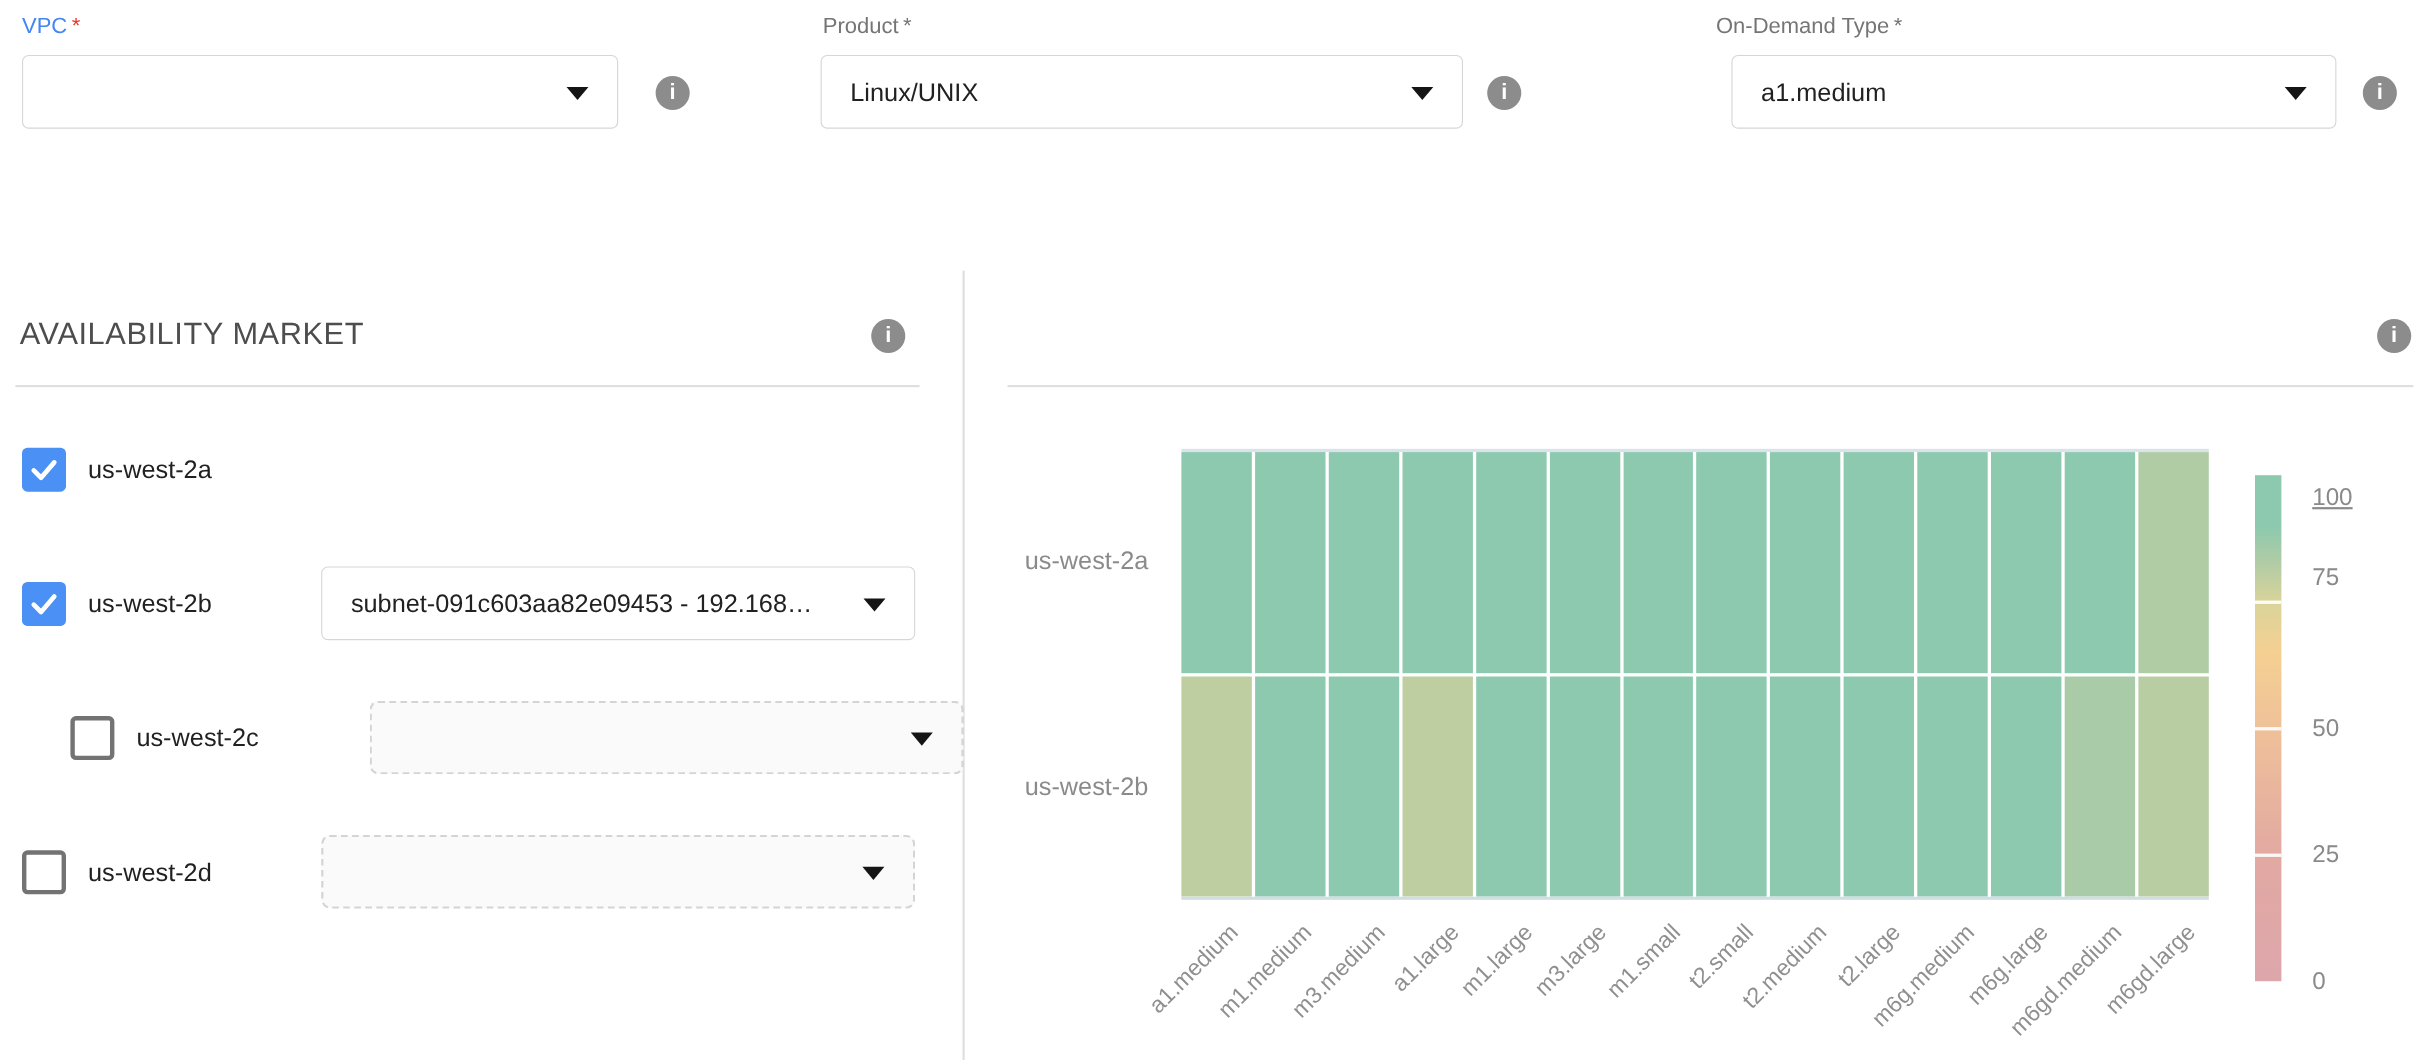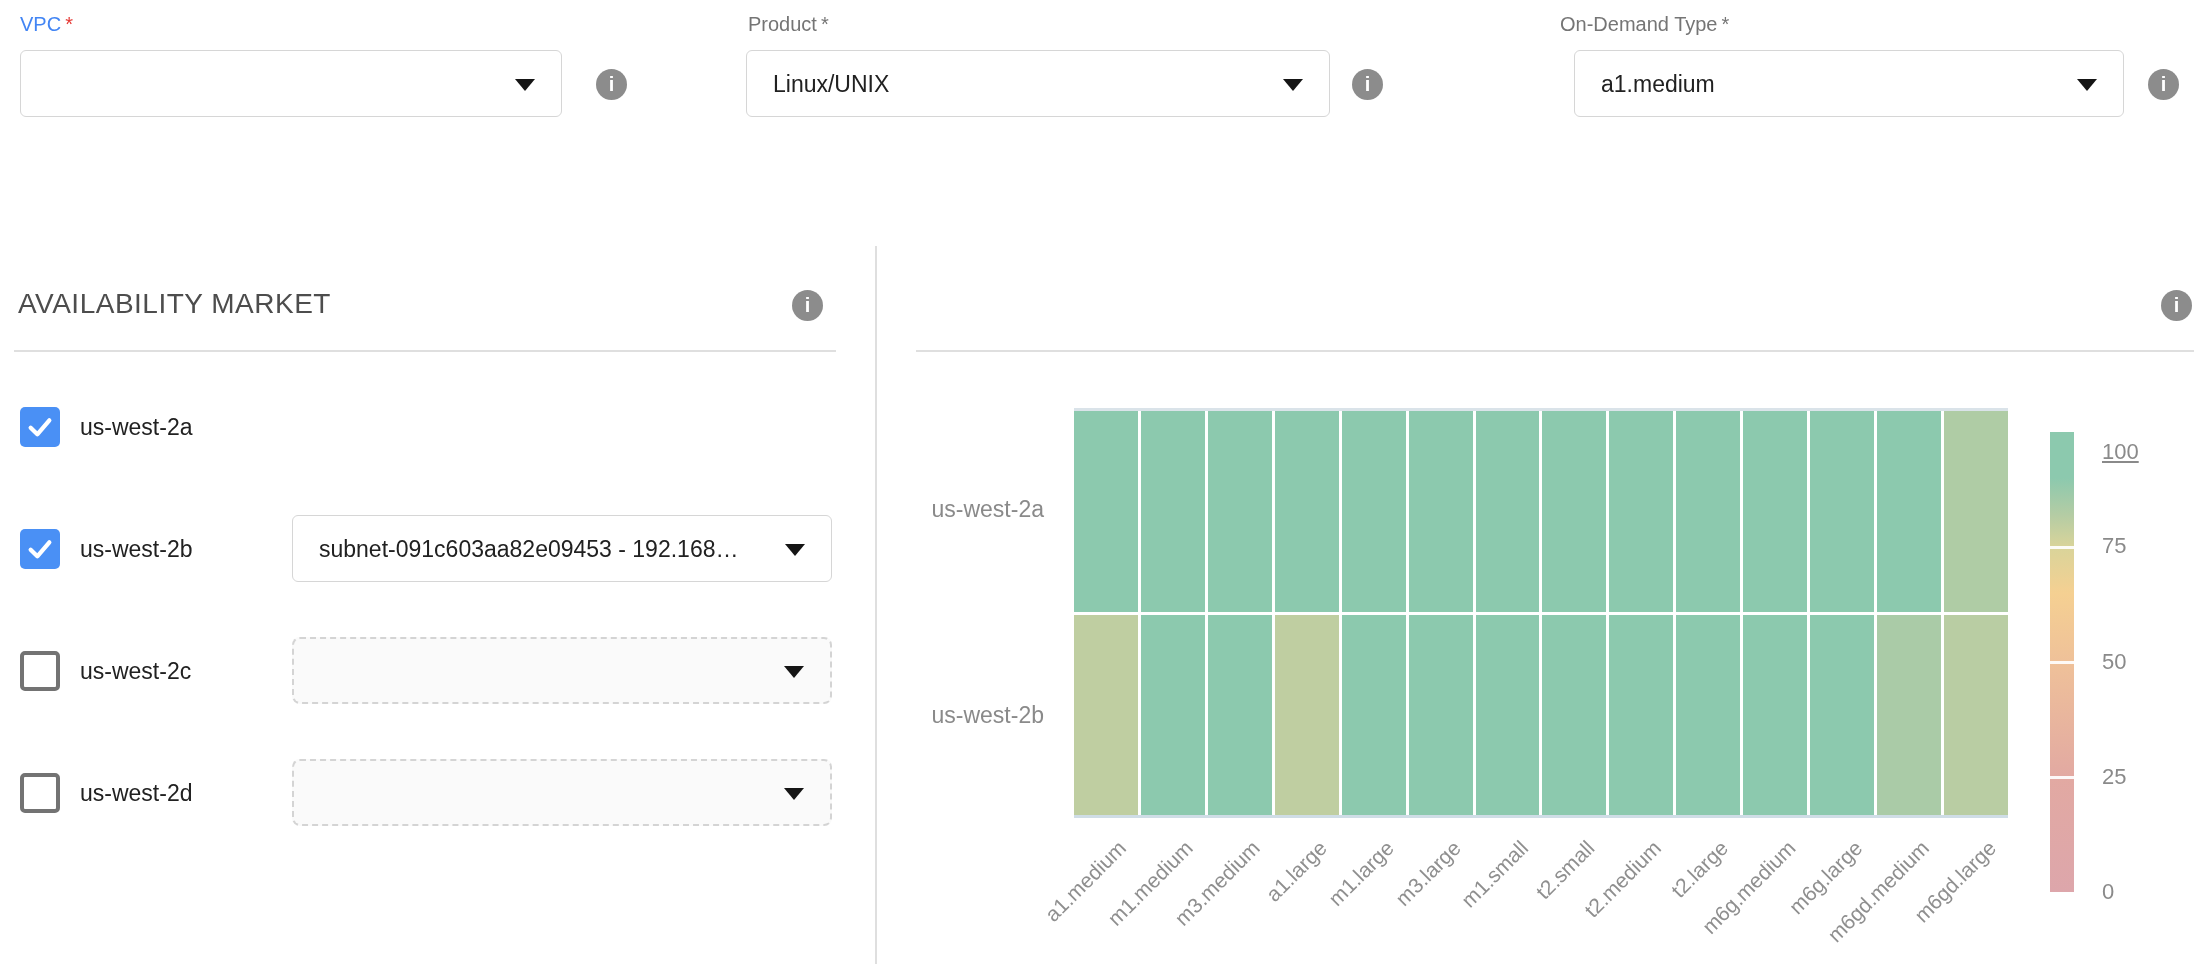--- a/index.html
+++ b/index.html
@@ -94,21 +94,21 @@
           <svg width="32" height="32" viewBox="0 0 24 24">
             <path d="M5 12.5 L10 17.5 L19 7" stroke="#fff" stroke-width="3.2" fill="none" stroke-linecap="round" stroke-linejoin="round"></path>
           </svg>
         </span>
         <span class="zone-label">us-west-2b</span>
         <div class="select-box">
           <span class="select-value">subnet-091c603aa82e09453 - 192.168…</span>
           <span class="caret"></span>
         </div>
       </div>
-      <div class="az-row" style="top: 637px;">
+      <div class="az-row" style="top: 637px; margin-left: 44px;">
         <span class="checkbox unchecked"></span>
         <span class="zone-label">us-west-2c</span>
         <div class="select-box disabled">
           <span class="select-value"></span>
           <span class="caret"></span>
         </div>
       </div>
       <div class="az-row" style="top: 759px;">
         <span class="checkbox unchecked"></span>
         <span class="zone-label">us-west-2d</span>
@@ -171,19 +171,19 @@
       <div class="hm-xlabel" style="right: 278.893px;">m6gd.medium</div>
       <div class="hm-xlabel" style="right: 211.964px;">m6gd.large</div>
     </div>
   <div id="hm-colorbar" style="background: linear-gradient(rgb(140, 201, 174) 0%, rgb(140, 201, 174) 10%, rgb(180, 204, 164) 18%, rgb(217, 212, 154) 25%, rgb(245, 208, 146) 35%, rgb(239, 193, 153) 50%, rgb(226, 169, 162) 75%, rgb(221, 166, 171) 100%);">
       <div class="cb-sep" style="top: calc(25% - 1px);"></div>
       <div class="cb-sep" style="top: calc(50% - 1px);"></div>
       <div class="cb-sep" style="top: calc(75% - 1px);"></div>
     </div>
   <div id="hm-cbticks">
       <div class="cb-tick" style="top: 439px; text-decoration: underline;">100</div>
-      <div class="cb-tick" style="top: 533px;">75</div>
+      <div class="cb-tick" style="top: 512px;">75</div>
       <div class="cb-tick" style="top: 649px;">50</div>
       <div class="cb-tick" style="top: 764px;">25</div>
       <div class="cb-tick" style="top: 879px;">0</div>
     </div>
 
 </div>
 
 </body></html>

